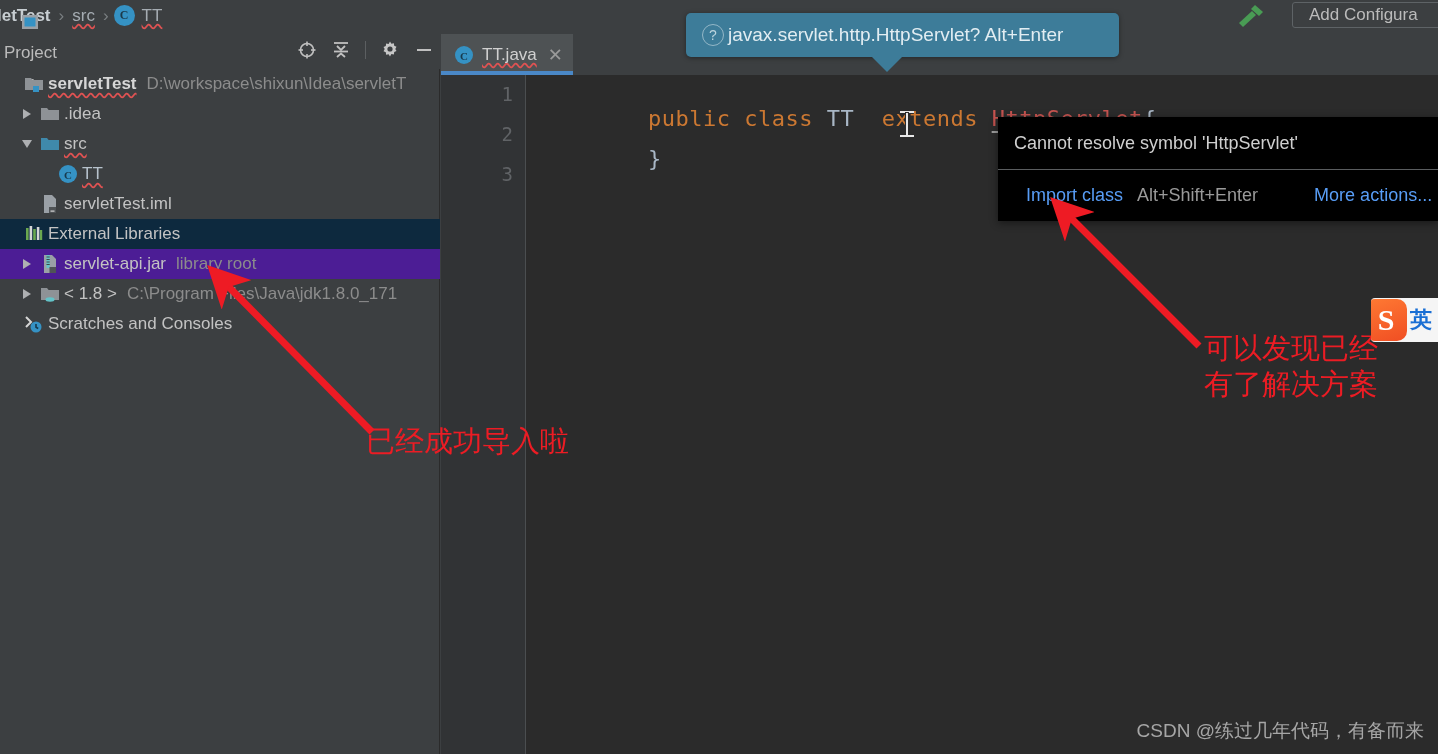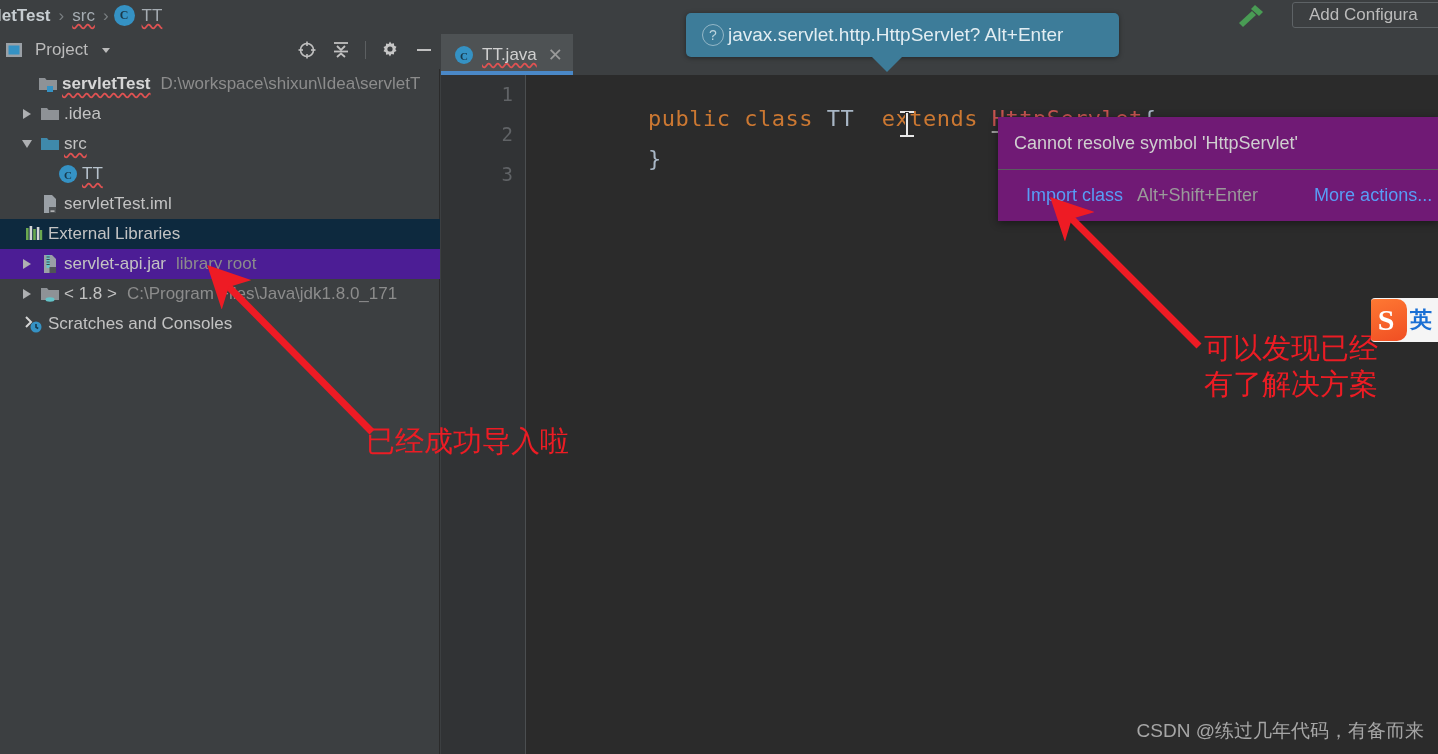--- a/index.html
+++ b/index.html
@@ -104,20 +104,21 @@
     position: absolute;
     left: 0; top: 0;
     width: 440px; height: 38px;
     display: flex;
     align-items: center;
     background: #3c3f41;
   }
   .sb-title {
     display: flex; align-items: center; gap: 11px;
     padding-left: 4px;
+    flex-direction: column;
   }
   .sb-title-text {
     font-size: 17px;
     color: #bbbbbb;
   }
   .sb-tools {
     position: absolute;
     right: 6px; top: 0;
     height: 38px;
     display: flex;
@@ -303,21 +304,21 @@
     color: #bcd4de;
     font-size: 14px;
     display: flex; align-items: center; justify-content: center;
     flex: none;
     font-family: "Liberation Sans", sans-serif;
   }
 
   
   .qf {
     position: absolute;
-    background: #701a75;
+    background: #000000;
     box-shadow: 0 2px 8px rgba(0,0,0,0.45);
   }
   .qf-msg {
     height: 52px;
     display: flex; align-items: center;
     padding-left: 16px;
     font-size: 18px;
     color: #cfcfcf;
     white-space: nowrap;
   }
@@ -452,21 +453,21 @@
         <div class="sb-tool">
           <svg width="20" height="20" viewBox="0 0 20 20">
             <rect x="3" y="9" width="14" height="2" fill="#c0c0c0"></rect>
           </svg>
         </div>
       </div>
     </div>
 
     <div class="tree">
 
-      <div class="trow" style="padding-left:14px;">
+      <div class="trow" style="padding-left:0px;">
         <div class="twist"></div>
         <div class="ticon">
           <svg width="20" height="18" viewBox="0 0 20 18">
             <path d="M1 3h6l1.6 2H19v10H1z" fill="#8e9296"></path>
             <rect x="9" y="11" width="6" height="6" fill="#3592c4"></rect>
           </svg>
         </div>
         <span class="tlabel bold wavy">servletTest</span>
         <span class="tsub">D:\workspace\shixun\Idea\servletT</span>
       </div>

